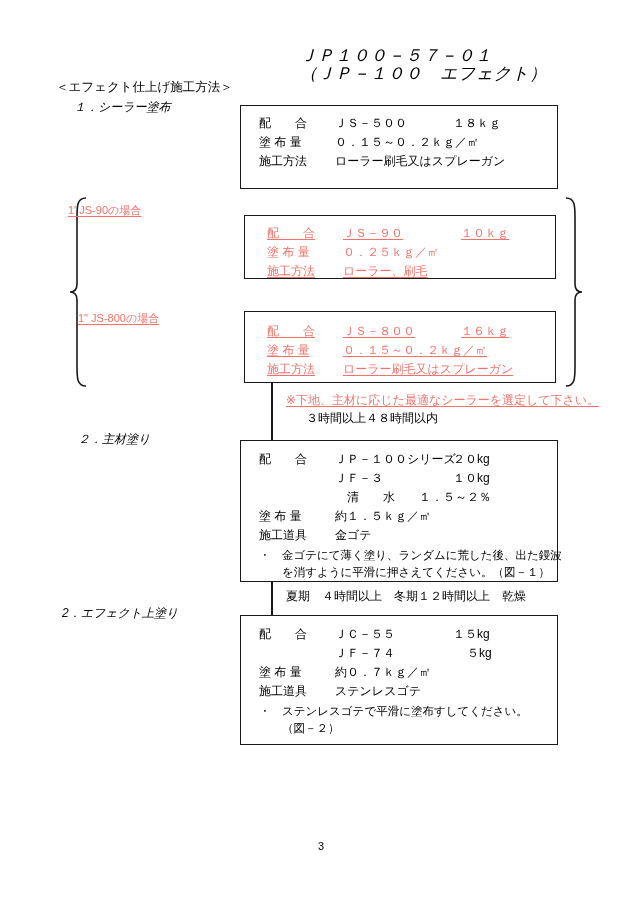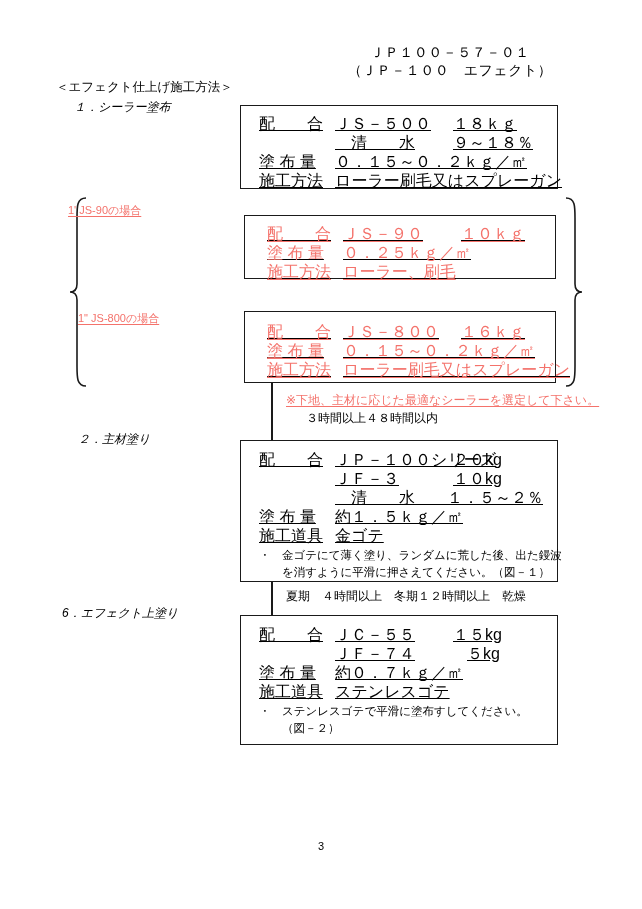--- a/index.html
+++ b/index.html
@@ -15,24 +15,25 @@
     position: relative;
     width: 642px;
     height: 909px;
     background: #ffffff;
     overflow: hidden;
   }
   .abs { position: absolute; }
 
   
   .doc-code {
-    font-size: 14px;
+    font-size: 17px;
     letter-spacing: 0.5px;
     white-space: pre;
-    text-align: center;
+    text-align: left;
+    font-style: italic;
   }
 
   .section-title {
     font-size: 12.5px;
     white-space: pre;
   }
   .step-label {
     font-size: 12px;
     white-space: pre;
     font-style: italic;
@@ -45,23 +46,22 @@
     box-sizing: border-box;
   }
   .spec-box.red-box {
     border: 1.6px solid #1a1a1a;
   }
 
   .row {
     display: flex;
     align-items: center;
     white-space: pre;
-    font-size: 16px;
+    font-size: 12px;
     line-height: 19px;
-    text-decoration: underline;
   }
   .lbl   { width: 76px; flex: 0 0 76px; }
   .mid   { width: 118px; flex: 0 0 118px; }
   .amt   { text-align: left; }
 
   .bullet-row {
     font-size: 11.5px;
     line-height: 17px;
     white-space: pre;
   }
@@ -115,25 +115,20 @@
 
   <div class="abs step-label" style="left:74px; top:99px;">１．シーラー塗布</div>
 
   <div class="abs spec-box" style="left:240px; top:105px; width:318px; height:84px; padding:8px 0 0 18px;">
     <div class="row">
       <span class="lbl">配　　合</span>
       <span class="mid">ＪＳ－５００</span>
       <span class="amt">１８ｋｇ</span>
     </div>
     <div class="row">
-      <span class="lbl"></span>
-      <span class="mid">　清　　水</span>
-      <span class="amt">９～１８％</span>
-    </div>
-    <div class="row">
       <span class="lbl">塗 布 量</span>
       <span class="mid" style="width:auto;flex:0 0 auto;">０．１５～０．２ｋｇ／㎡</span>
     </div>
     <div class="row">
       <span class="lbl">施工方法</span>
       <span class="mid" style="width:auto;flex:0 0 auto;">ローラー刷毛又はスプレーガン</span>
     </div>
   </div>
 
   <div class="abs brace" style="left:68px; top:196px;">
@@ -220,21 +215,21 @@
       <span class="mid" style="width:auto;flex:0 0 auto;">金ゴテ</span>
     </div>
     <div class="bullet-row" style="margin-top:2px;">・　金ゴテにて薄く塗り、ランダムに荒した後、出た鏝波</div>
     <div class="bullet-row">　　を消すように平滑に押さえてください。（図－１）</div>
   </div>
 
   <div class="abs vline" style="left:271px; top:582px; height:33px;"></div>
 
   <div class="abs cure-text" style="left:286px; top:588px;text-align:right;">夏期　４時間以上　冬期１２時間以上　乾燥</div>
 
-  <div class="abs step-label" style="left:62px; top:605px;">6．エフェクト上塗り</div>
+  <div class="abs step-label" style="left:62px; top:605px;">2．エフェクト上塗り</div>
 
   <div class="abs spec-box" style="left:240px; top:615px; width:318px; height:130px; padding:9px 0 0 18px;">
     <div class="row">
       <span class="lbl">配　　合</span>
       <span class="mid">ＪＣ－５５</span>
       <span class="amt">１５kg</span>
     </div>
     <div class="row">
       <span class="lbl"></span>
       <span class="mid">ＪＦ－７４</span>

